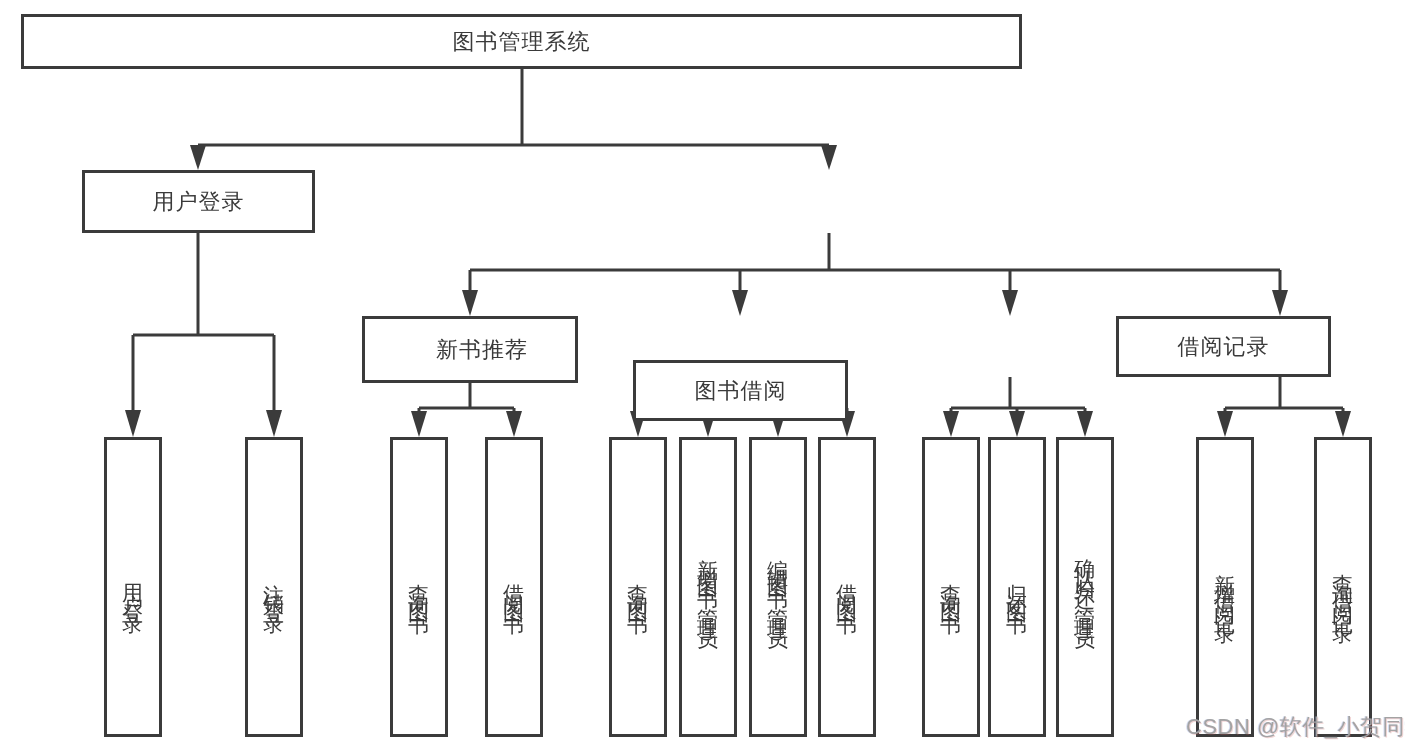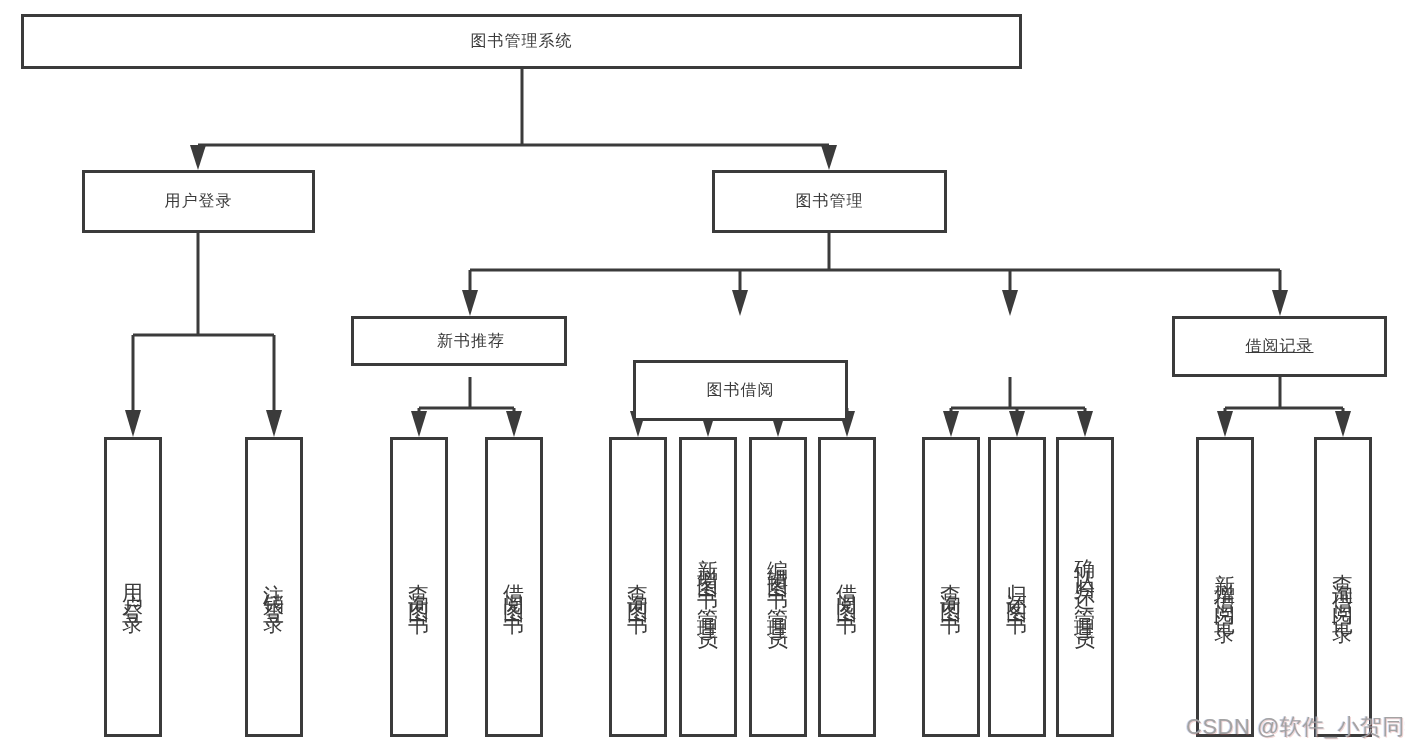--- a/index.html
+++ b/index.html
@@ -18,21 +18,21 @@
   .connectors{position:absolute;left:0;top:0;width:1405px;height:747px;}
   .connectors path{stroke:var(--line);stroke-width:3;fill:none;}
   .connectors polygon{fill:var(--line);stroke:none;}
   .node{
     position:absolute;
     box-sizing:border-box;
     border:3px solid var(--line);
     background:#ffffff;
     display:flex;align-items:center;justify-content:center;
     color:var(--text);
-    font-size:16px;
+    font-size:22px;
     letter-spacing:1px;
     text-align:center;
   }
   .leaf{
     writing-mode:vertical-rl;
     text-orientation:mixed;
     font-size:21px;
     letter-spacing:10px;
     line-height:1;
     top:437px;width:58px;height:300px;
@@ -111,25 +111,24 @@
     <path d="M1225,408 H1343"></path>
     <path d="M1225,408 V414"></path>
     <polygon points="1225,437 1217,411 1233,411"></polygon>
     <path d="M1343,408 V414"></path>
     <polygon points="1343,437 1335,411 1351,411"></polygon>
   </svg>
 
   <div class="node" style="left:21px;top:14px;width:1001px;height:55px;">图书管理系统</div>
 
   <div class="node" style="left:82px;top:170px;width:233px;height:63px;">用户登录</div>
-  <div class="node" style="left:712px;top:170px;width:235px;height:63px;">图书管理</div>
 
-  <div class="node" style="left:351px;top:316px;width:216px;height:50px;padding-left:24px;">新书推荐</div>
+  <div class="node" style="left:362px;top:316px;width:216px;height:67px;padding-left:24px;">新书推荐</div>
   <div class="node" style="left:633px;top:316px;width:215px;height:61px;margin-top:44px;">图书借阅</div>
-  <div class="node" style="left:1172px;top:316px;width:215px;height:61px;text-decoration:underline;">借阅记录</div>
+  <div class="node" style="left:1116px;top:316px;width:215px;height:61px;">借阅记录</div>
 
   <div class="node leaf" style="left:104px;">用户登录</div>
   <div class="node leaf" style="left:245px;">注销登录</div>
 
   <div class="node leaf" style="left:390px;">查询图书</div>
   <div class="node leaf" style="left:485px;">借阅图书</div>
 
   <div class="node leaf" style="left:609px;">查询图书</div>
   <div class="node leaf" style="left:679px;">新增图书（管理员）</div>
   <div class="node leaf" style="left:749px;">编辑图书（管理员）</div>

